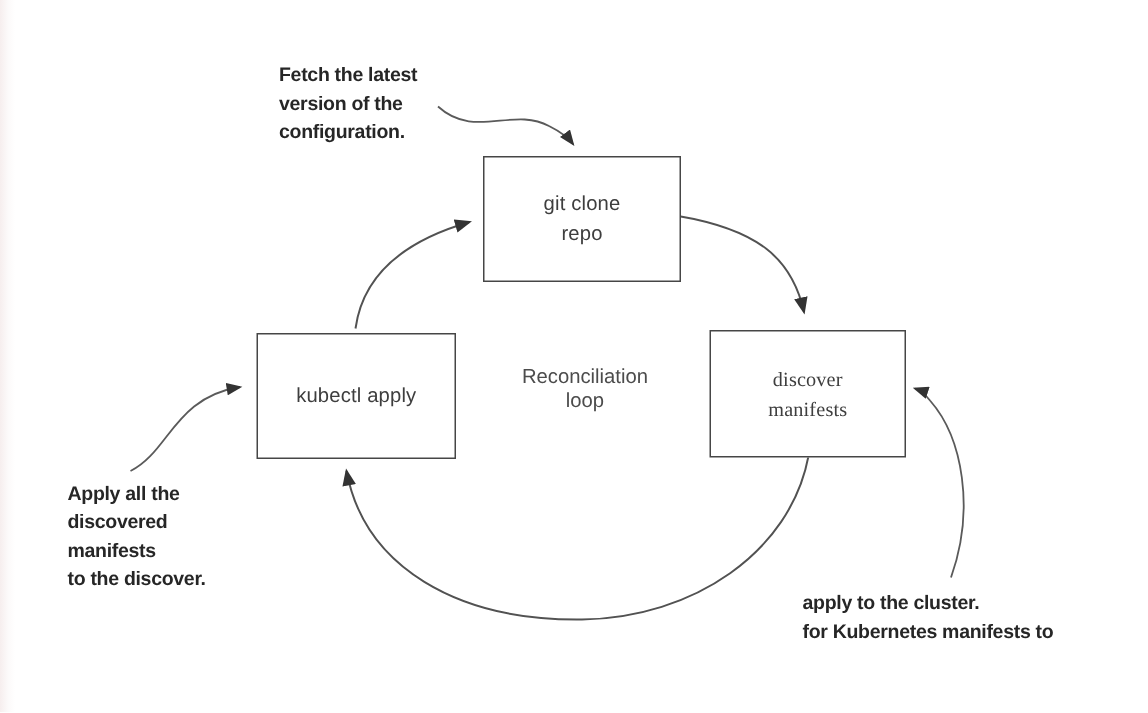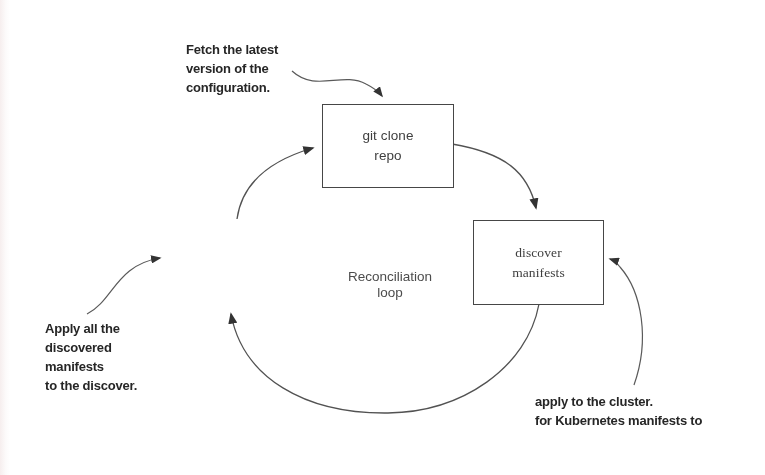--- a/index.html
+++ b/index.html
@@ -44,21 +44,20 @@
   .node-kubectl    { left: 171px; top: 222px; width: 131px; height: 82px; }
   .node-discover   { left: 473px; top: 220px; width: 129px; height: 83px; font-family: Liberation Serif, serif; }
   .center-label {
     position: absolute;
     left: 330px; top: 243px;
     width: 120px;
     text-align: center;
     font-size: 13.5px;
     line-height: 1.2;
     color: #4c4c4c;
-    margin-top: 26px;
   }
   .anno {
     position: absolute;
     font-weight: 700;
     color: #262626;
     font-size: 13px;
     line-height: 19px;
     letter-spacing: -0.2px;
   }
   .anno-fetch   { left: 186px; top: 40px;  }
@@ -87,20 +86,23 @@
     <path d="M292,71 C316,93 342,71 366,84 C374,88 379,92 382,96" fill="none" stroke="#5a5a5a" stroke-width="1.2" marker-end="url(#head)"></path>
     <path d="M87,314 C113,301 116,265 160,258" fill="none" stroke="#5a5a5a" stroke-width="1.2" marker-end="url(#head)"></path>
     <path d="M634,385 C650,340 642,292 620,267 C616,262 613,260 610,259" fill="none" stroke="#5a5a5a" stroke-width="1.2" marker-end="url(#head)"></path>
   </svg>
 
   <div class="node node-git-clone">
     <span>git clone</span>
     <span>repo</span>
   </div>
 
+  <div class="node node-kubectl">
+    <span>kubectl apply</span>
+  </div>
 
   <div class="node node-discover">
     <span>discover</span>
     <span>manifests</span>
   </div>
 
   <div class="center-label">
     <div>Reconciliation</div>
     <div>loop</div>
   </div>

